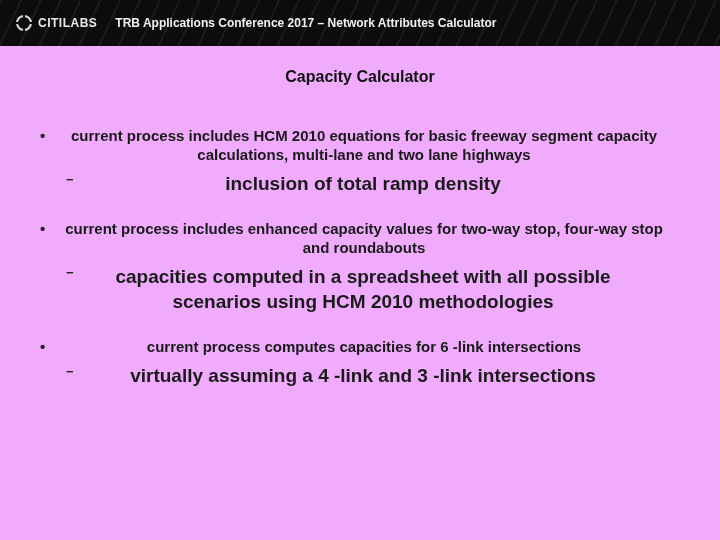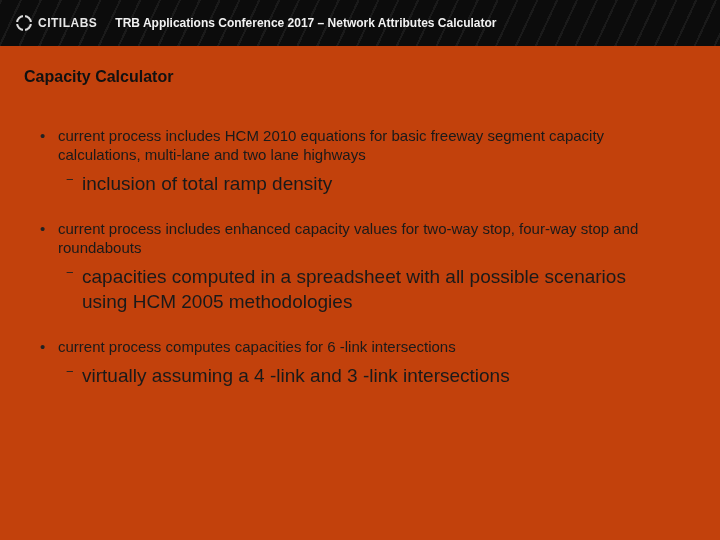--- a/index.html
+++ b/index.html
@@ -1,17 +1,17 @@
 <!DOCTYPE html>
 <html><head>
 <meta charset="utf-8">
 <style>
   * { margin: 0; padding: 0; box-sizing: border-box; }
   html, body { width: 720px; height: 540px; font-family: Arial, Helvetica, sans-serif; background: #fff; overflow: hidden; }
-  .slide { width: 720px; height: 540px; position: relative; background: #c2410c; }
+  .slide { width: 720px; height: 540px; position: relative; background: #f0abfc; text-align: center; }
   .header {
     width: 100%; height: 46px;
     background: #0e0e0e;
     background-image: linear-gradient(rgba(0,0,0,0.55), rgba(0,0,0,0.55)),
       repeating-linear-gradient(115deg, #3a3a3a 0 2px, #1a1a1a 2px 18px);
     display: flex; align-items: center; gap: 18px;
     padding: 0 10px 0 16px;
   }
   .logo { display: flex; align-items: center; gap: 6px; }
   .logo-mark {
@@ -21,21 +21,21 @@
   .logo-mark::before, .logo-mark::after {
     content: ""; position: absolute; background: #0e0e0e;
   }
   .logo-mark::before { left: -2px; right: -2px; top: 50%; height: 2px; margin-top: -1px; }
   .logo-mark::after  { top: -2px; bottom: -2px; left: 50%; width: 2px; margin-left: -1px; }
   .logo-text { color: #e8e8e8; font-weight: 700; font-size: 12px; letter-spacing: 0.5px; }
   .header-title { color: #f2f2f2; font-weight: 700; font-size: 12px; }
   .content { padding: 22px 24px 0 24px; }
   .title { font-size: 16px; font-weight: 700; color: #111; margin-bottom: 40px; }
   ul.b1 { list-style: none; padding-left: 34px; }
-  ul.b1 > li { position: relative; font-size: 15px; color: #1a1a1a; line-height: 1.28; margin-bottom: 8px; padding-right: 26px; }
+  ul.b1 > li { position: relative; font-size: 15px; color: #1a1a1a; line-height: 1.28; margin-bottom: 8px; padding-right: 26px; font-weight: bold; }
   ul.b1 > li::before {
     content: "•"; position: absolute; left: -18px; top: 0; color: #222; font-size: 15px;
   }
   ul.b2 { list-style: none; padding-left: 24px; margin-top: 8px; margin-bottom: 22px; }
   ul.b2 > li { position: relative; font-size: 19px; color: #1a1a1a; line-height: 1.3; margin-bottom: 6px; padding-right: 26px; }
   ul.b2 > li::before {
     content: "−"; position: absolute; left: -16px; top: 0; color: #222; font-size: 13px;
   }
   .group { margin-bottom: 20px; }
 </style>
@@ -59,21 +59,21 @@
       <li class="group">
         <span>current process includes HCM 2010 equations for basic freeway segment capacity calculations, multi-lane and two lane highways</span>
         <ul class="b2">
           <li><span>inclusion of total ramp density</span></li>
         </ul>
       </li>
 
       <li class="group">
         <span>current process includes enhanced capacity values for two-way stop, four-way stop and roundabouts</span>
         <ul class="b2">
-          <li><span>capacities computed in a spreadsheet with all possible scenarios using HCM 2005 methodologies</span></li>
+          <li><span>capacities computed in a spreadsheet with all possible scenarios using HCM 2010 methodologies</span></li>
         </ul>
       </li>
 
       <li class="group">
         <span>current process computes capacities for 6 -link intersections</span>
         <ul class="b2">
           <li><span>virtually assuming a 4 -link and 3 -link intersections</span></li>
         </ul>
       </li>
 

